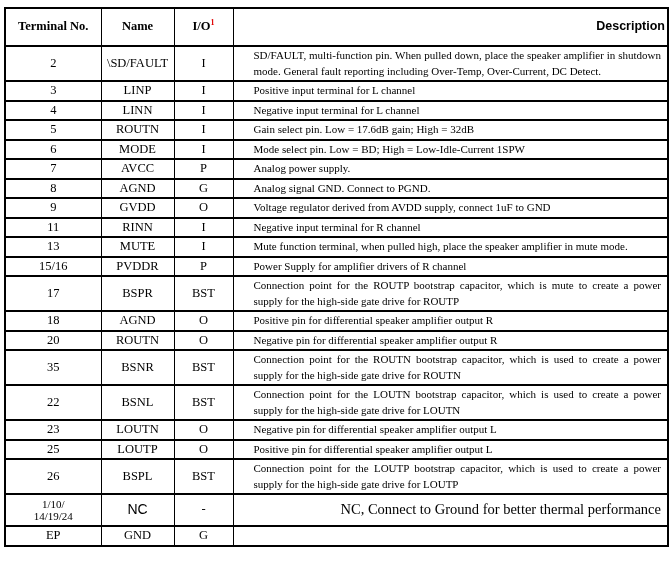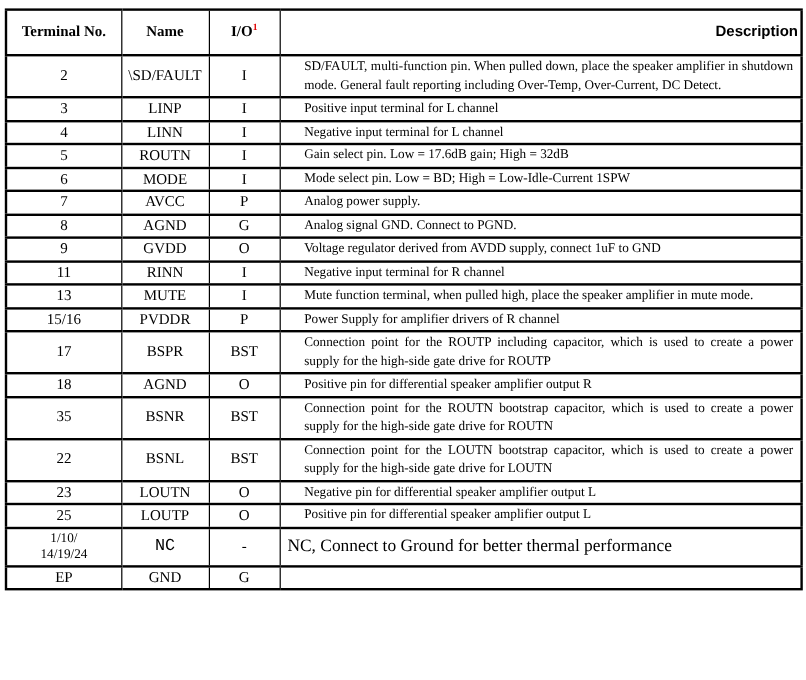--- a/index.html
+++ b/index.html
@@ -59,26 +59,26 @@
     font-size: 11px;
     line-height: 15.5px;
   }
   
   tr.row-large td { height: 28px; }
   tr.row-large td.col-terminal {
     font-size: 11px;
     line-height: 12.5px;
   }
   tr.row-large td.col-name {
-    font-family: Liberation Mono, monospace;
+    font-family: Liberation Sans, sans-serif;
     font-size: 14px;
   }
   tr.row-large td.col-desc {
     font-size: 14.5px;
-    text-align: left;
+    text-align: right;
     padding-left: 6px;
   }
   
   tr.row-small td.col-desc {
     font-size: 10.6px;
     line-height: 12px;
     padding-top: 2px;
     padding-bottom: 2px;
   }
   .red { color: var(--red-color, #e00000); }
@@ -166,29 +166,35 @@
         <tr>
           <td class="col-terminal">15/16</td>
           <td class="col-name">PVDDR</td>
           <td class="col-io">P</td>
           <td class="col-desc"><span>Power Supply for amplifier drivers of R channel</span></td>
         </tr>
         <tr>
           <td class="col-terminal">17</td>
           <td class="col-name">BSPR</td>
           <td class="col-io">BST</td>
-          <td class="col-desc"><span>Connection point for the ROUTP including capacitor, which is used to create a power supply for the high-side gate drive for ROUTP</span></td>
+          <td class="col-desc"><span>Connection point for the ROUTP bootstrap capacitor, which is mute to create a power supply for the high-side gate drive for ROUTP</span></td>
         </tr>
         <tr>
           <td class="col-terminal">18</td>
           <td class="col-name">AGND</td>
           <td class="col-io">O</td>
           <td class="col-desc"><span>Positive pin for differential speaker amplifier output R</span></td>
         </tr>
         <tr>
+          <td class="col-terminal">20</td>
+          <td class="col-name">ROUTN</td>
+          <td class="col-io">O</td>
+          <td class="col-desc"><span>Negative pin for differential speaker amplifier output R</span></td>
+        </tr>
+        <tr>
           <td class="col-terminal">35</td>
           <td class="col-name">BSNR</td>
           <td class="col-io">BST</td>
           <td class="col-desc"><span>Connection point for the ROUTN bootstrap capacitor, which is used to create a power supply for the high-side gate drive for ROUTN</span></td>
         </tr>
         <tr>
           <td class="col-terminal">22</td>
           <td class="col-name">BSNL</td>
           <td class="col-io">BST</td>
           <td class="col-desc"><span>Connection point for the LOUTN bootstrap capacitor, which is used to create a power supply for the high-side gate drive for LOUTN</span></td>
@@ -197,20 +203,26 @@
           <td class="col-terminal">23</td>
           <td class="col-name">LOUTN</td>
           <td class="col-io">O</td>
           <td class="col-desc"><span>Negative pin for differential speaker amplifier output L</span></td>
         </tr>
         <tr>
           <td class="col-terminal">25</td>
           <td class="col-name">LOUTP</td>
           <td class="col-io">O</td>
           <td class="col-desc"><span>Positive pin for differential speaker amplifier output L</span></td>
+        </tr>
+        <tr>
+          <td class="col-terminal">26</td>
+          <td class="col-name">BSPL</td>
+          <td class="col-io">BST</td>
+          <td class="col-desc"><span>Connection point for the LOUTP bootstrap capacitor, which is used to create a power supply for the high-side gate drive for LOUTP</span></td>
         </tr>
         <tr class="row-large">
           <td class="col-terminal">1/10/
 14/19/24</td>
           <td class="col-name">NC</td>
           <td class="col-io">-</td>
           <td class="col-desc"><span>NC, Connect to Ground for better thermal performance</span></td>
         </tr>
         <tr class="row-small">
           <td class="col-terminal">EP</td>

